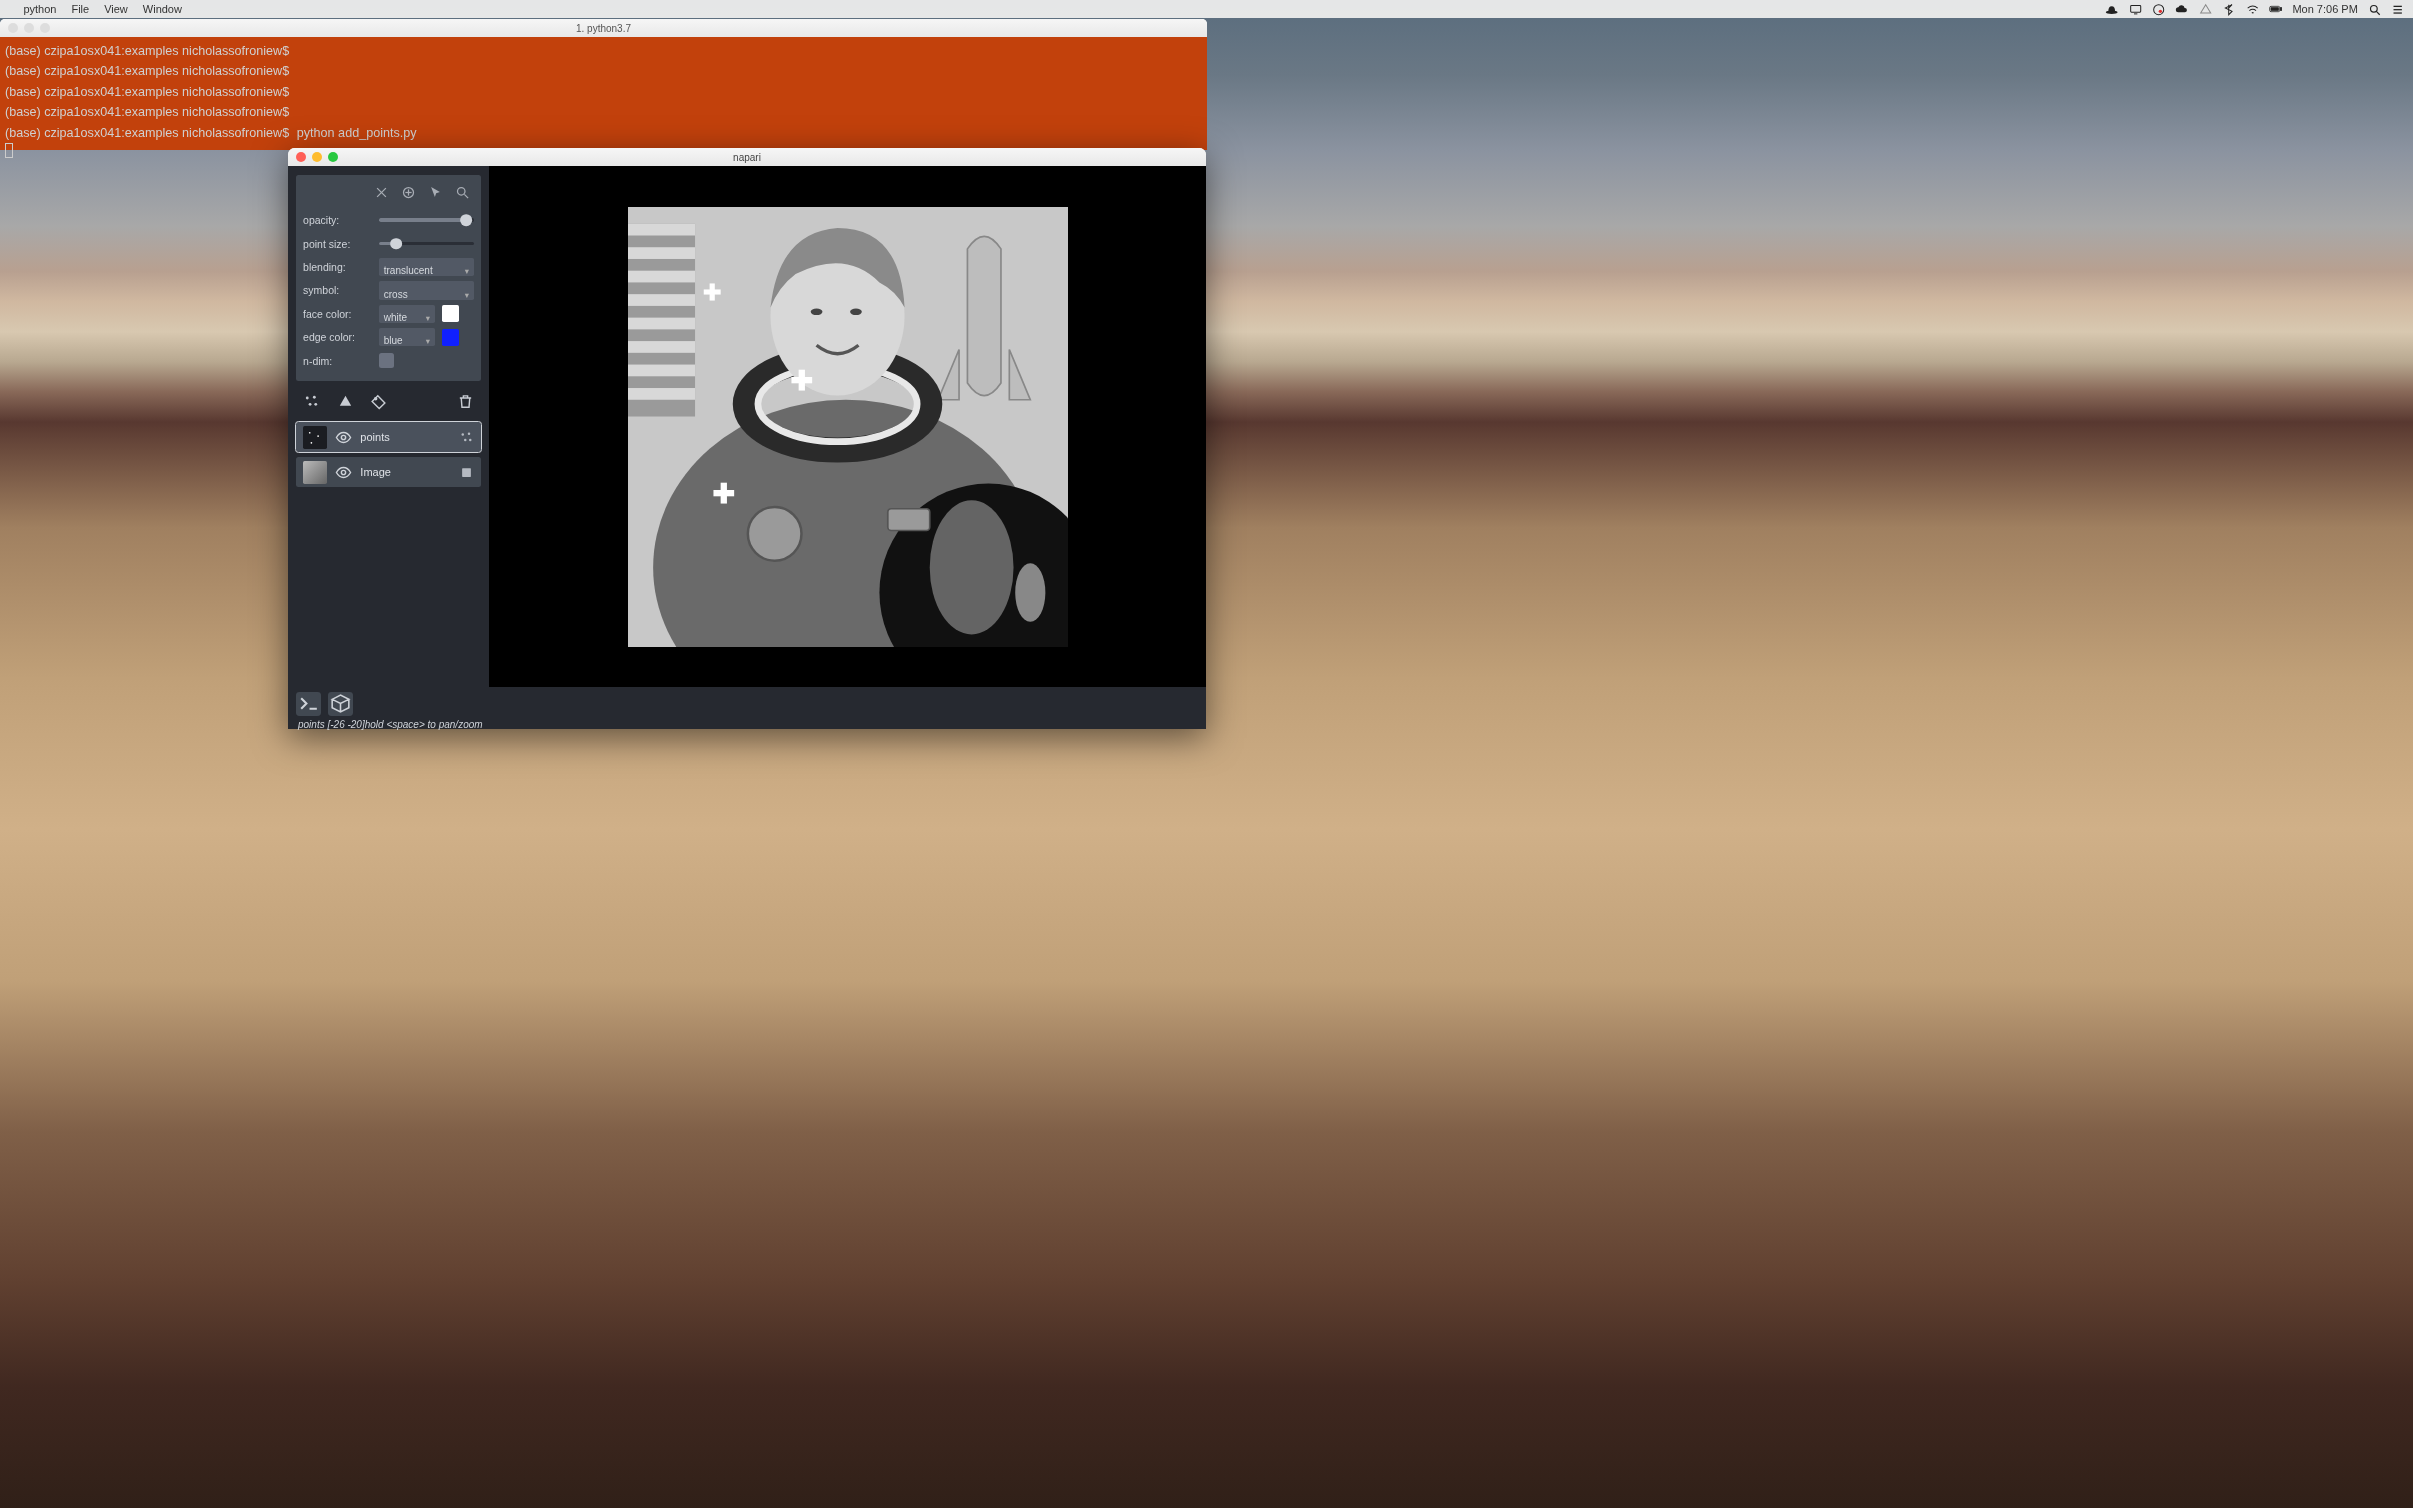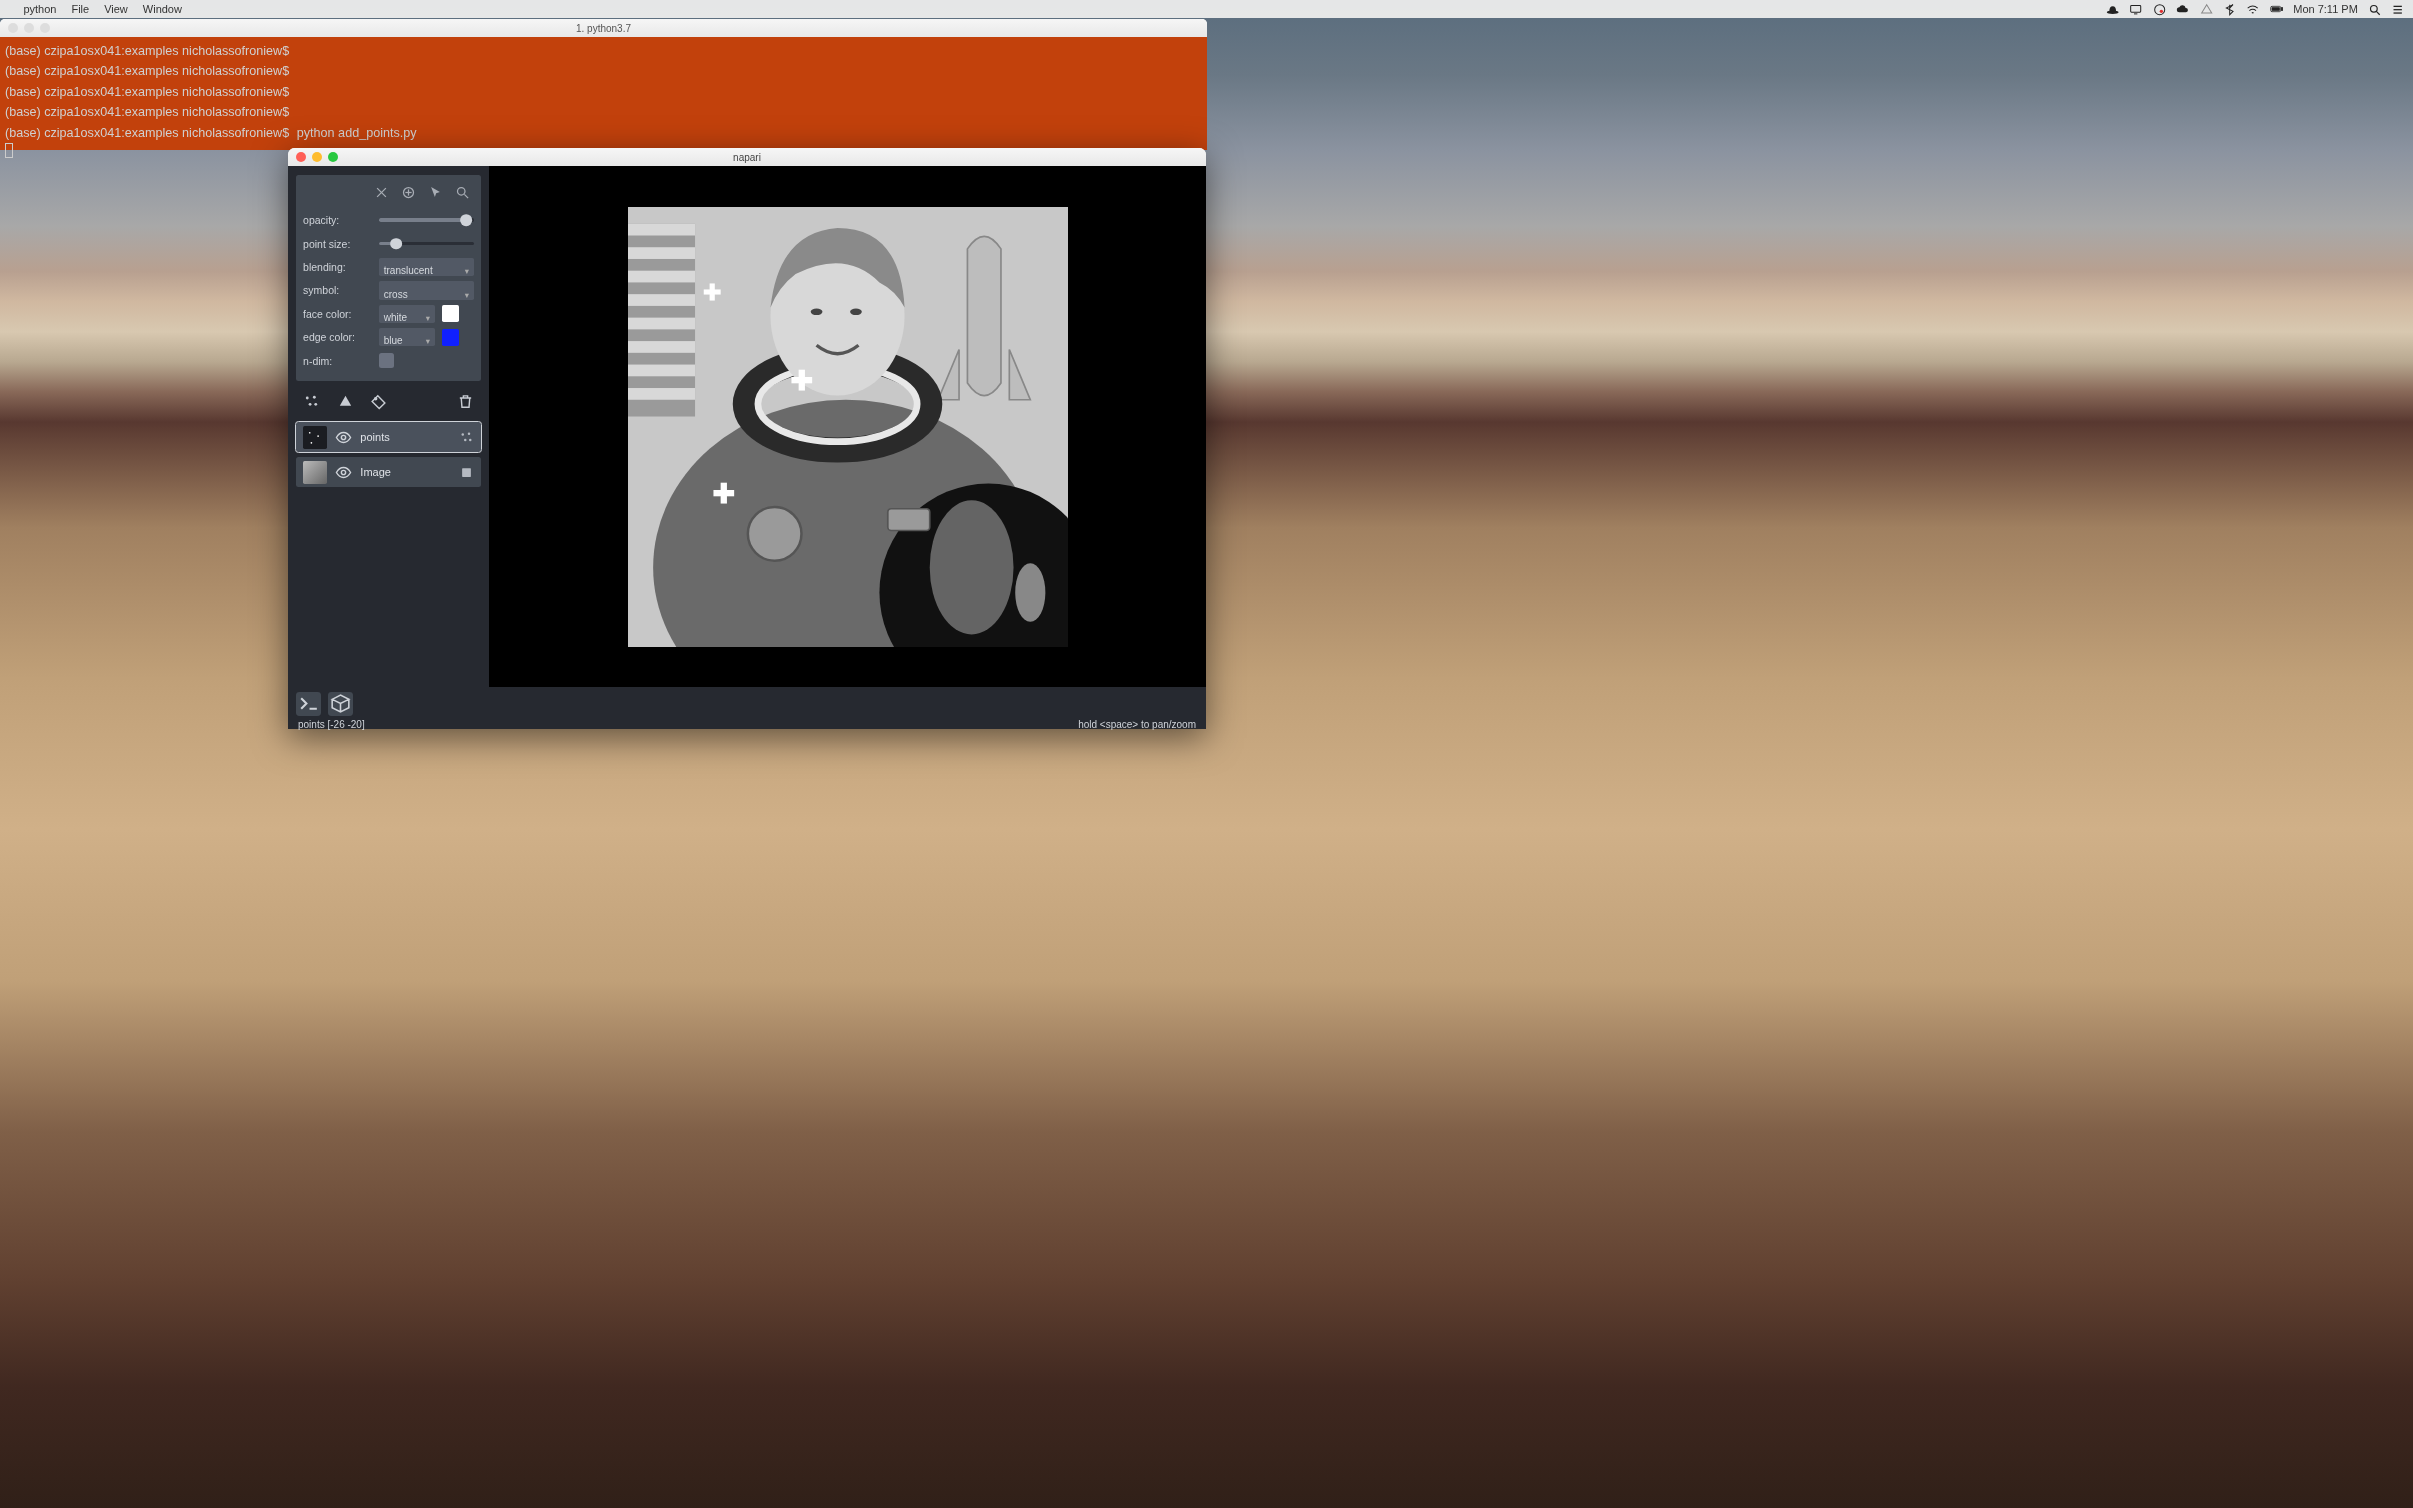--- a/index.html
+++ b/index.html
@@ -105,21 +105,21 @@
   .canvas-area { flex:1; background:#000; display:flex; align-items:center; justify-content:center; position:relative; }
   .canvas-image { width:440px; height:440px; background:#c7c7c7; position:relative; overflow:hidden; }
   .canvas-image svg { width:100%; height:100%; display:block; }
   .point-cross { position:absolute; width:17px; height:17px; transform:translate(-50%,-50%); color:#fff; font-size:22px; font-weight:900; text-align:center; line-height:17px; }
   .point-cross.lg { font-size:27px; width:22px; height:22px; line-height:22px; }
   
   
   .napari-bottombar { height:42px; background:#262930; display:flex; flex-direction:column; }
   .bottombar-buttons { display:flex; gap:6.7px; padding:5px 8.4px 1.7px; }
   .bb { width:25px; height:23.5px; background:#414851; border-radius:3.4px; display:flex; align-items:center; justify-content:center; color:#cfd3d9; cursor:pointer; }
-  .status-row { display:flex; justify-content:space-between; padding:1.7px 10px 5px; font-size:10px; color:#cfd3d9; }
+  .status-row { display:flex; justify-content:flex-start; padding:1.7px 10px 5px; font-size:10px; color:#cfd3d9;font-style:italic; }
 </style>
 </head>
 <body>
 
 <div class="desktop"></div>
 
 <div class="menubar">
   <div class="menubar-left">
     <span class="apple-logo"></span>
     <span class="bold">python</span>
@@ -166,21 +166,21 @@
           <path d="M2 6q6-5 12 0M4 9q4-3 8 0M7 12q1-1 2 0"></path>
         </svg>
       </span>
     <span class="icon-sm">
         <svg viewBox="0 0 20 12" fill="none" stroke="#222" stroke-width="1.2">
           <rect x="1" y="2" width="15" height="8" rx="2"></rect>
           <rect x="17" y="4" width="2" height="4" fill="#222"></rect>
           <rect x="3" y="4" width="11" height="4" fill="#222"></rect>
         </svg>
       </span>
-    <span>Mon 7:11 PM</span>
+    <span>Mon 7:06 PM</span>
     <span class="icon-sm">
         <svg viewBox="0 0 16 16" fill="none" stroke="#222" stroke-width="1.4">
           <circle cx="7" cy="7" r="4"></circle>
           <line x1="10" y1="10" x2="14" y2="14"></line>
         </svg>
       </span>
     <span class="icon-sm">
         <svg viewBox="0 0 16 16" fill="none" stroke="#222" stroke-width="1.5">
           <line x1="3" y1="4" x2="13" y2="4"></line>
           <line x1="3" y1="8" x2="13" y2="8"></line>

